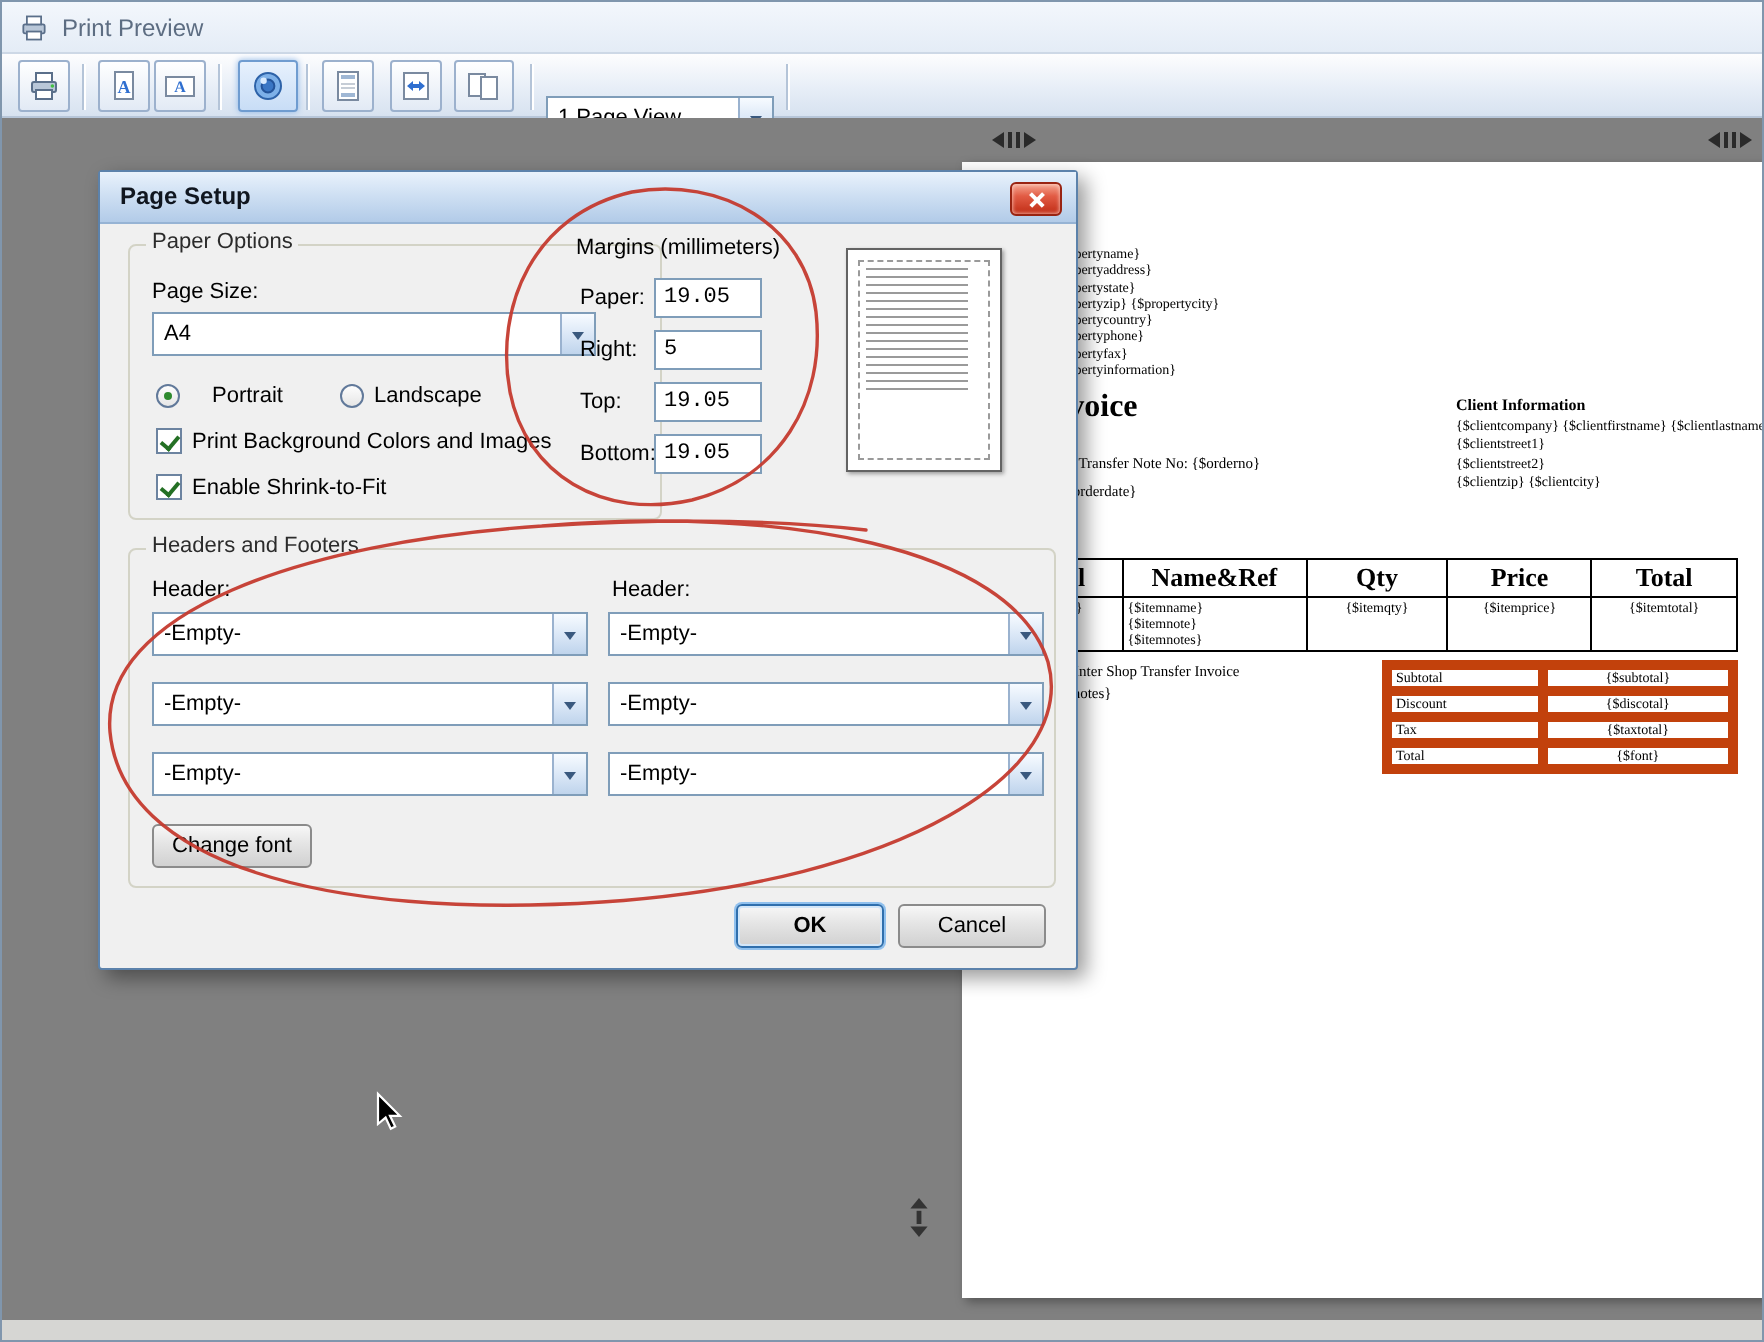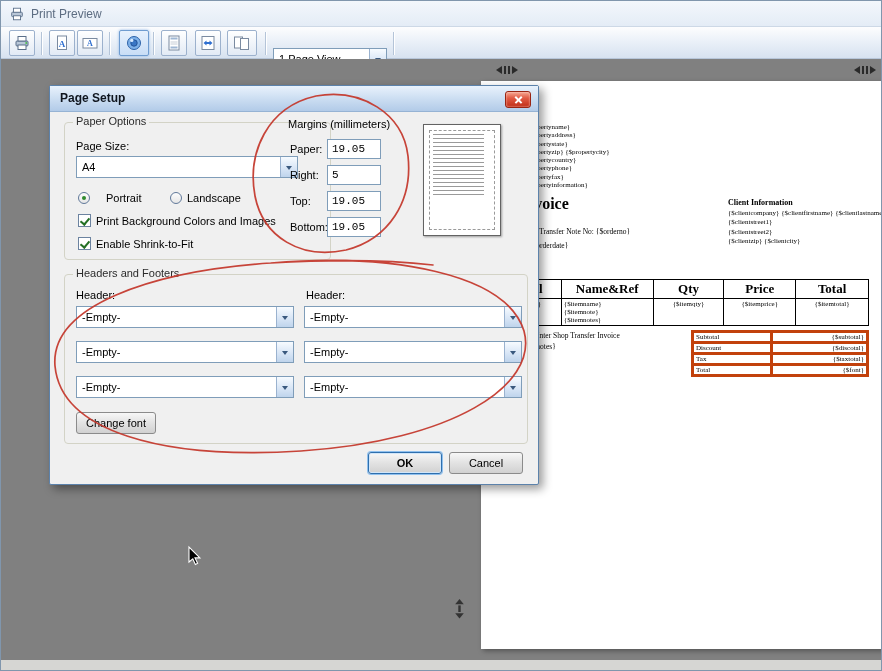--- a/index.html
+++ b/index.html
@@ -37,22 +37,22 @@
   .doc-order1 { position:absolute; left:25px; top:146px; font-size:7.5px; white-space:nowrap; }
   .doc-order2 { position:absolute; left:48px; top:160px; font-size:7.5px; white-space:nowrap; }
   .items-table { position:absolute; left:10px; top:198px; width:378px; border-collapse:collapse; font-size:7px; }
   .items-table th, .items-table td { border:1px solid #000; padding:1px 2px; vertical-align:top; }
   .items-table th { font-size:13px; font-weight:bold; text-align:center; }
   .items-table td { text-align:center; }
   .items-table td.name-cell { text-align:left; }
   .doc-note1 { position:absolute; left:25px; top:250px; font-size:7.5px; white-space:nowrap; }
   .doc-note2 { position:absolute; left:48px; top:261px; font-size:7.5px; white-space:nowrap; }
   .summary-table { position:absolute; left:210px; top:249px; width:178px; border-collapse:collapse; font-size:7px; }
-  .summary-table td { border:3px solid #c2410c; height:10px; padding:0 2px; }
-  .summary-table td.val { text-align:right;margin-top:32px; }
+  .summary-table td { border:5px solid #c2410c; height:10px; padding:0 2px; }
+  .summary-table td.val { text-align:center;margin-top:32px; }
   .summary-table tr.total-row td { border-top:2px solid #000; }
 
   
   .dialog { position:absolute; left:48px; top:84px; width:490px; height:400px; background:var(--dialog-background,#f0f0f0);
             border:1px solid #5c82ab; border-radius:2px; box-shadow:4px 4px 10px rgba(0,0,0,.4); z-index:10; font-size:11px; }
   .dlg-title { position:absolute; left:0; top:0; right:0; height:26px;
                background:linear-gradient(#e9f2fc,#cfe0f3 45%,#b2cbe8); border-bottom:1px solid #96b3d4; }
   .dlg-title-text { position:absolute; left:10px; top:0; line-height:25px; font-weight:bold; font-size:12px; color:#10161f; }
   .dlg-close { position:absolute; right:7px; top:5px; width:26px; height:17px; border:1px solid #992412; border-radius:3px;
                background:linear-gradient(#f6a893,#e25c45 40%,#c02c15); box-shadow:inset 0 0 2px #ffd9cf; }

